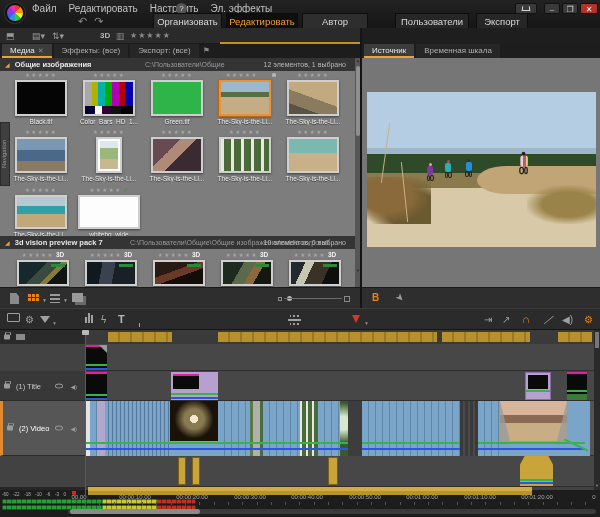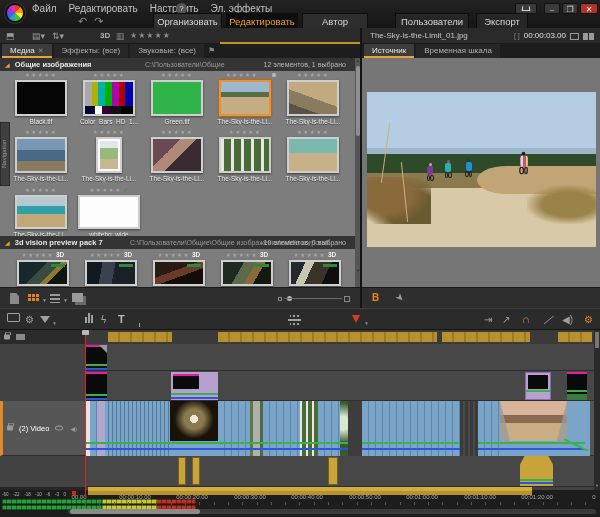--- a/index.html
+++ b/index.html
@@ -237,21 +237,21 @@
     <span class="lt-ico" style="left:52px">⇅▾</span>
     <span class="lt-3d">3D</span>
     <span class="lt-stack">▥</span>
     <span class="lt-stars">★★★★★</span>
     <div class="toolbar-underline"></div>
   </div>
 
   <div class="lib-tabs">
     <div class="lib-tab active"><span>Медиа</span><span class="tab-x">✕</span></div>
     <div class="lib-tab">Эффекты: (все)</div>
-    <div class="lib-tab">Звуковые: (все)</div>
+    <div class="lib-tab">Экспорт: (все)</div>
     <div class="pin-ico">⚑</div>
   </div>
 
   <div class="lib-content">
 
     <div class="group-header" style="top:0">
       <span class="gh-arrow">◢</span>
       <span class="gh-name">Общие изображения</span>
       <span class="gh-path">C:\Пользователи\Общие</span>
       <span class="gh-count">12 элементов, 1 выбрано</span>
@@ -374,29 +374,20 @@
     <div class="lf-scenes"></div>
     <div class="zoom-slider">
       <span class="zs-min"></span>
       <span class="zs-dot"></span>
       <span class="zs-line"></span>
       <span class="zs-max"></span>
     </div>
   </div>
 
   <div class="pv-sep"></div>
-  <div class="pv-header">
-    <span class="pv-file">The-Sky-is-the-Limit_01.jpg</span>
-    <div class="pv-tc-wrap">
-      <span class="pv-brackets">[ ]</span>
-      <span class="pv-tc">00:00:03.00</span>
-      <span class="pv-expand"></span>
-      <span class="pv-monitors"></span>
-    </div>
-  </div>
   <div class="pv-tabs">
     <div class="lib-tab active">Источник</div>
     <div class="lib-tab">Временная шкала</div>
   </div>
   <div class="pv-viewport">
     <div class="photo">
       <div class="ph-hill"></div>
       <div class="ph-bush-l"></div>
       <div class="ph-bush-r"></div>
       <div class="cyc" style="left:26%;top:46%">
@@ -472,20 +463,26 @@
       <span class="ico-lock" style="top:7px"></span>
       <span class="ico-film-sm"></span>
     </div>
     <div class="marker-lane">
       <div class="marker-seg" style="left:23px;width:64px"></div>
       <div class="marker-seg" style="left:133px;width:219px"></div>
       <div class="marker-seg" style="left:357px;width:88px"></div>
       <div class="marker-seg" style="left:473px;width:34px"></div>
     </div>
 
+    <div class="track-hd" style="top:41px;height:30px">
+      <span class="ico-lock"></span>
+      <span class="th-label">(1) Title</span>
+      <span class="ico-eye"></span>
+      <span class="ico-spk">◀)</span>
+    </div>
     <div class="track-hd active" style="top:71px;height:55px">
       <span class="ico-lock"></span>
       <span class="th-label">(2) Video</span>
       <span class="ico-eye"></span>
       <span class="ico-spk">◀)</span>
     </div>
     <div class="track-hd" style="top:157px;height:8px;background:#262626"></div>
 
     <div class="track-content" style="top:14px;height:27px"></div>
     <div class="track-content" style="top:41px;height:30px"></div>

